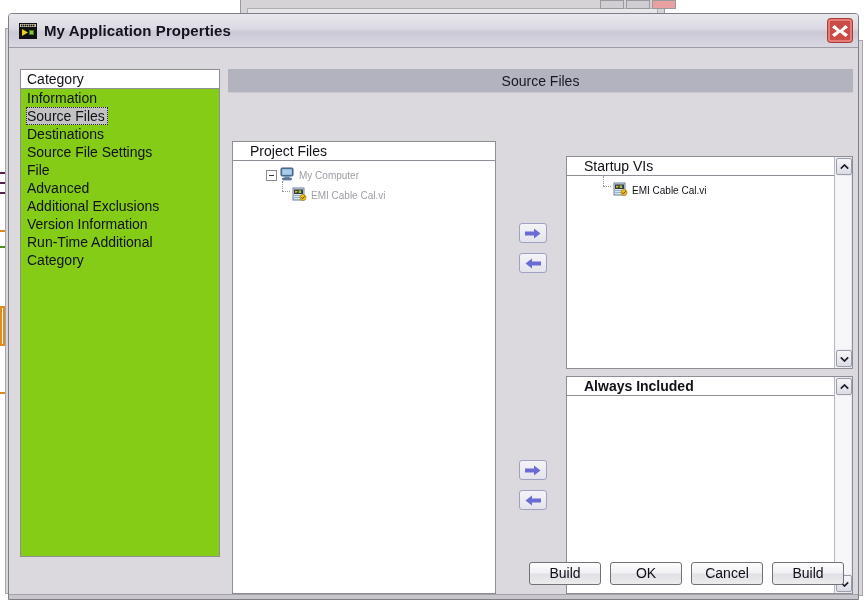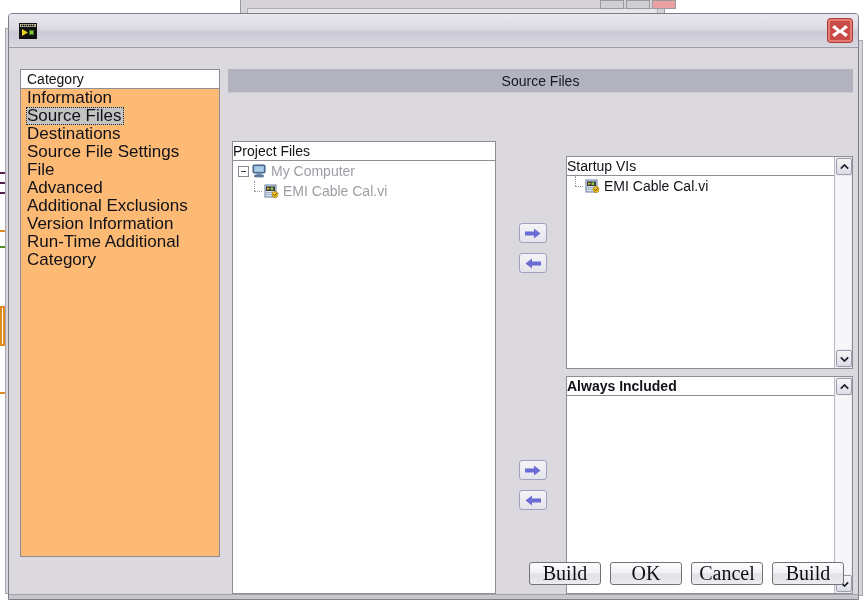--- a/index.html
+++ b/index.html
@@ -140,39 +140,39 @@
     background: #dbd9dd;
   }
 
   
   #category-panel {
     position: absolute;
     left: 11px;
     top: 21px;
     width: 200px;
     height: 488px;
-    background: #fdba74;
+    background: #84cc16;
     border: 1px solid #8d8d95;
     box-sizing: border-box;
   }
   #category-header {
     height: 19px;
     line-height: 18px;
     padding-left: 6px;
     font-size: 14px;
     color: #111118;
     background: #ffffff;
     border-bottom: 1px solid #8f8f97;
     box-sizing: border-box;
   }
   .cat-item {
     height: 18px;
     line-height: 18px;
     padding-left: 6px;
-    font-size: 17px;
+    font-size: 14px;
     color: #111118;
     white-space: nowrap;
     cursor: default;
     box-sizing: border-box;
   }
   .cat-item.selected {
     background: #c3c3c3;
     outline: 1px dotted #2a2a2a;
     outline-offset: -1px;
     display: inline-block;
@@ -205,35 +205,36 @@
     top: 93px;
     width: 264px;
     height: 453px;
     background: #ffffff;
     border: 1px solid #8d8d95;
     box-sizing: border-box;
   }
   .list-header {
     height: 19px;
     line-height: 18px;
-    padding-left: 0;
+    padding-left: 17px;
     font-size: 14px;
     color: #111118;
     background: #ffffff;
     border-bottom: 1px solid #8f8f97;
     box-sizing: border-box;
     white-space: nowrap;
   }
   .tree-row {
     display: flex;
-    align-items: center;
+    align-items: flex-end;
     height: 20px;
-    font-size: 14px;
+    font-size: 10px;
     white-space: nowrap;
     cursor: default;
+    margin-left: 28px;
   }
   .tree-row.dim { color: #9d9da5; }
   .tree-row.normal { color: #111118; }
   .expander {
     width: 9px;
     height: 9px;
     border: 1px solid #8a8a92;
     background: #ffffff;
     position: relative;
     flex: 0 0 auto;
@@ -346,22 +347,22 @@
     display: flex;
     gap: 9px;
   }
   .dlg-btn {
     width: 72px;
     height: 23px;
     background: linear-gradient(to bottom, #fdfdfe 0%, #f1f1f4 48%, #e0e0e6 52%, #ececed 100%);
     border: 1px solid #717179;
     border-radius: 3px;
     box-sizing: border-box;
-    font-family: Liberation Serif, serif;
-    font-size: 20px;
+    font-family: Liberation Sans, sans-serif;
+    font-size: 14px;
     color: #0e0e16;
     cursor: pointer;
     padding: 0;
     line-height: 21px;
   }
   #bottom-edge {
     position: absolute;
     left: 0;
     right: 0;
     bottom: 0;
@@ -411,20 +412,21 @@
         <rect x="8" y="1.6" width="1.4" height="1.8"></rect>
         <rect x="10" y="1.6" width="1.4" height="1.8"></rect>
         <rect x="12" y="1.6" width="1.4" height="1.8"></rect>
         <rect x="14" y="1.6" width="1.4" height="1.8"></rect>
       </g>
       <rect x="1" y="4" width="16" height="11" fill="#111111"></rect>
       <path d="M3 6 L3 13 L9 9.5 Z" fill="#e8d21a"></path>
       <rect x="10" y="7" width="5" height="5" fill="#3c7a1e"></rect>
       <rect x="11" y="8" width="3" height="3" fill="#8dc63f"></rect>
     </svg>
+    <span id="title-text">My Application Properties</span>
 
     <svg id="close-button" viewBox="0 0 26 25">
       <rect x="0.5" y="0.5" width="25" height="24" rx="3" fill="#c94b45" stroke="#a83b36"></rect>
       <rect x="2" y="2" width="22" height="21" rx="2" fill="none" stroke="#ef8d86" stroke-width="1.5"></rect>
       <path d="M7.5 7 L13 12 L18.5 7 L21 9.5 L16 13 L21 16.5 L18.5 19 L13 14.5 L7.5 19 L5 16.5 L10 13 L5 9.5 Z" fill="#ffffff"></path>
     </svg>
   </div>
 
   <div id="body">
 

